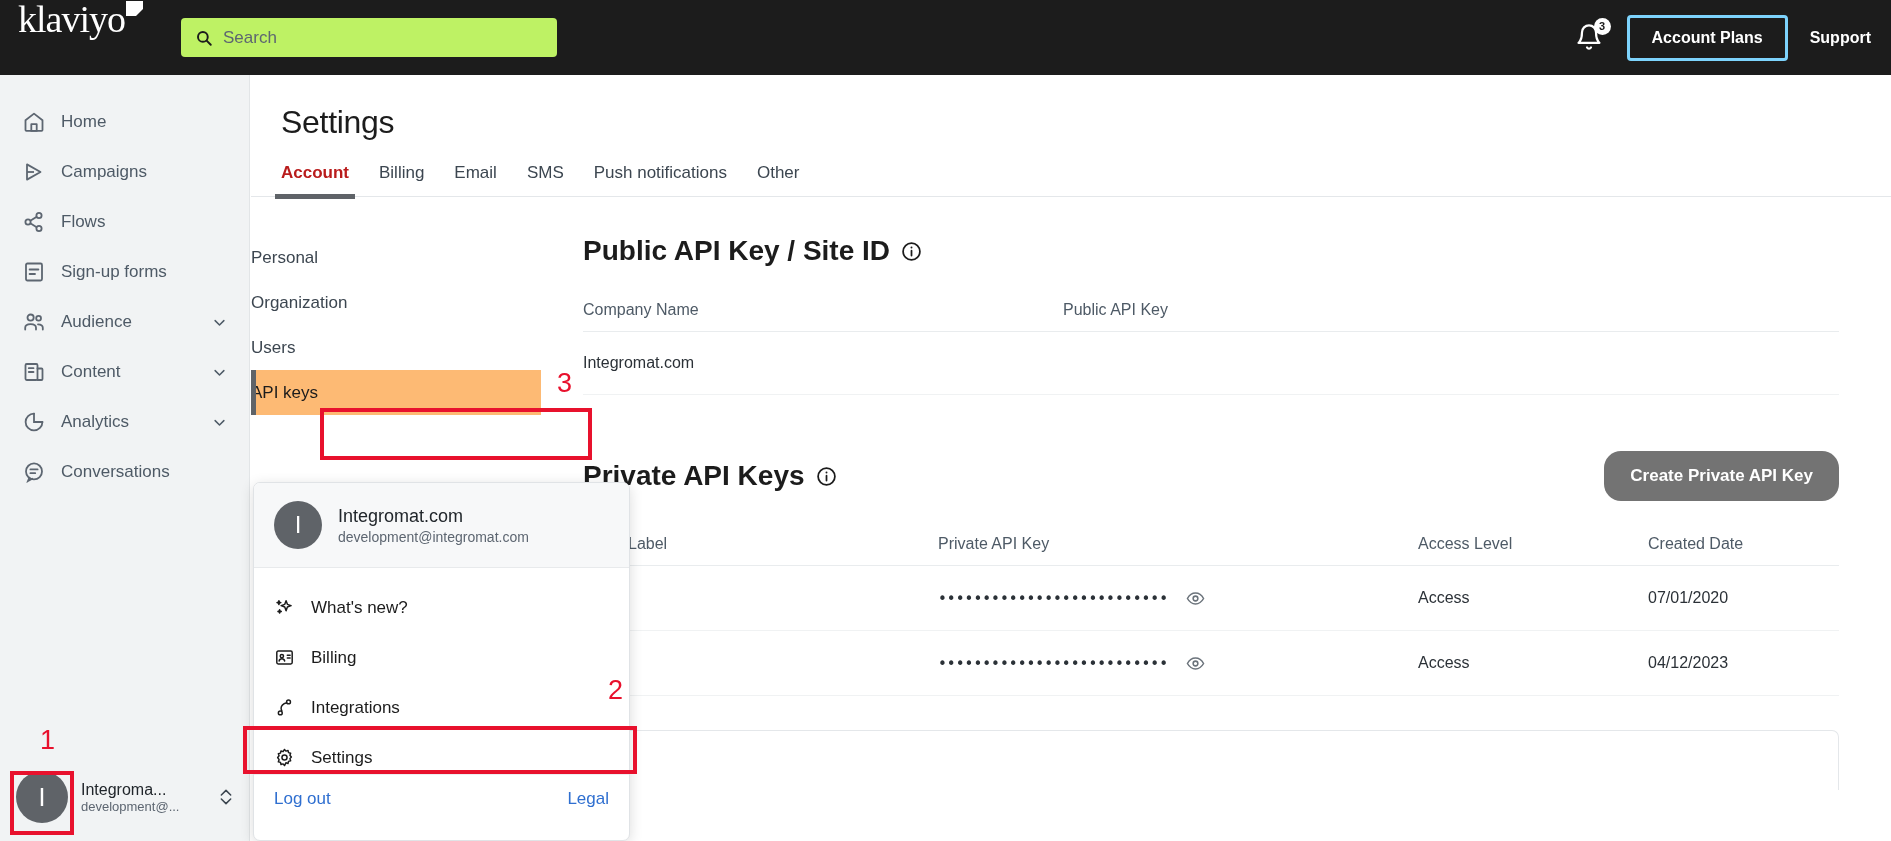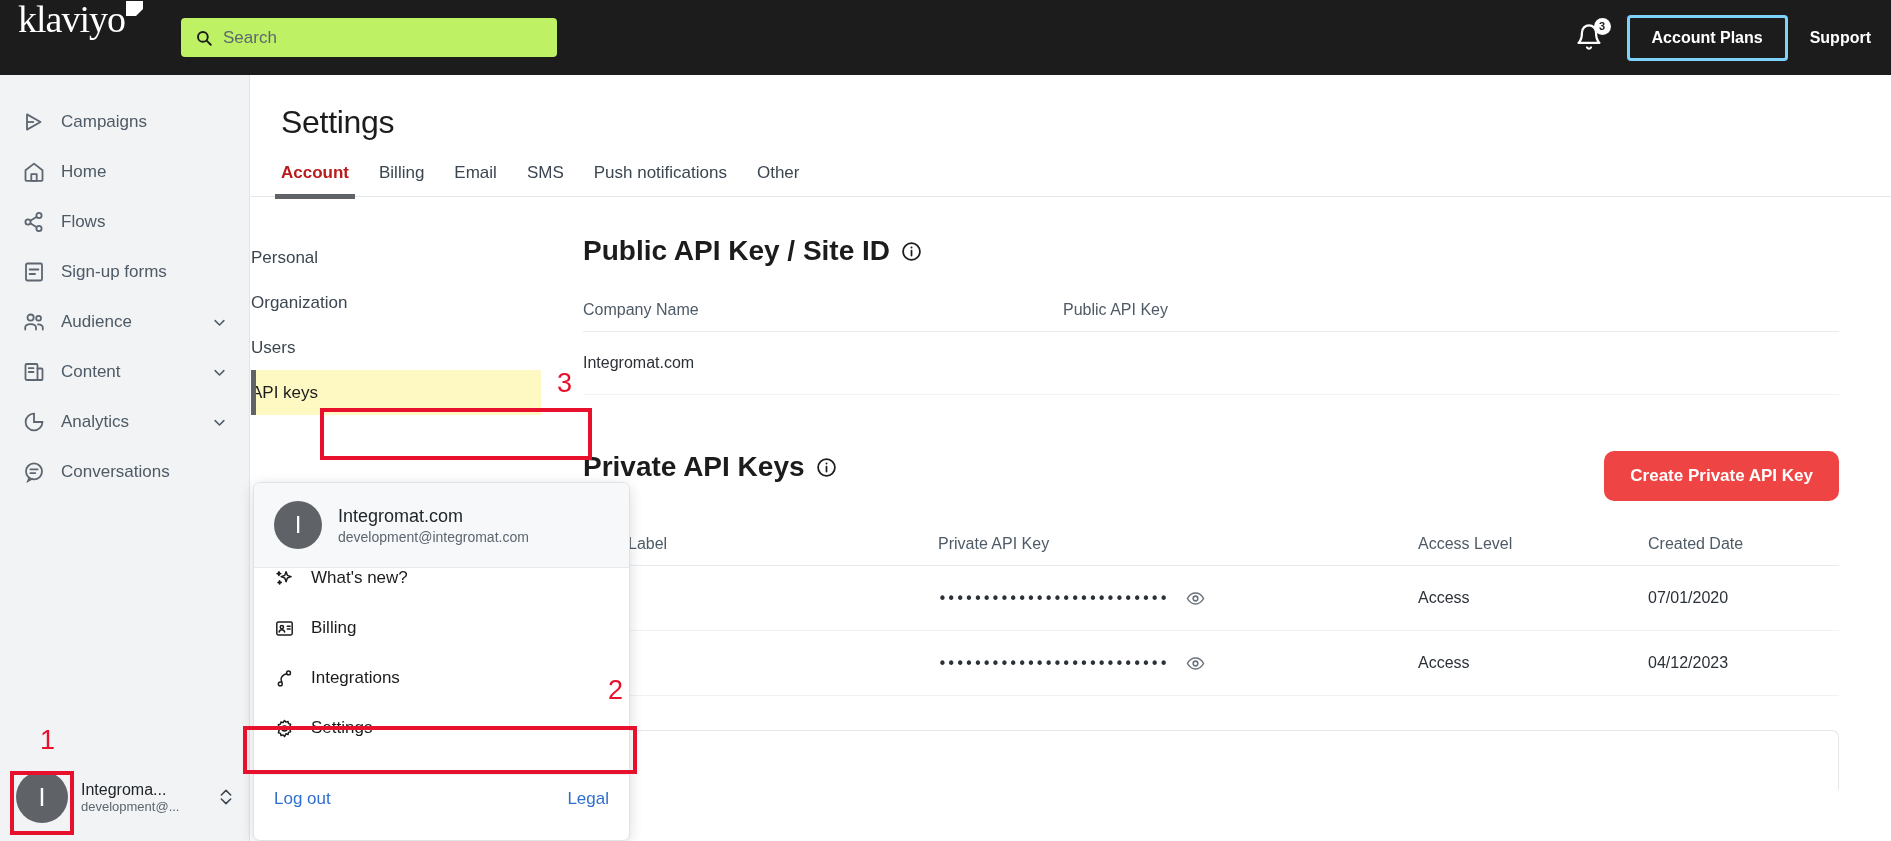--- a/index.html
+++ b/index.html
@@ -145,21 +145,21 @@
   }
 
   .body-row { display: flex; }
   .subnav { width: 290px; padding-top: 38px; flex: none; }
   .subnav-item {
     height: 45px; display: flex; align-items: center;
     font-size: 17px; color: #3c4650;
     cursor: pointer; position: relative;
   }
   .subnav-item.selected {
-    background: #fef9c3;
+    background: #fdba74;
     color: #1c1c1c;
   }
   .subnav-item.selected::before {
     content: ""; position: absolute;
     left: 0; top: 0; bottom: 0; width: 5px;
     background: #5f6368;
   }
 
   .content-col { flex: 1; padding: 38px 52px 0 42px; }
   .section-title {
@@ -186,25 +186,25 @@
   .col-access{ width: 230px; }
 
   .chev-btn { width: 16px; height: 16px; cursor: pointer; }
   .dots {
     letter-spacing: 0px; color: #2b3137;
     font-size: 15px; font-family: "DejaVu Sans", sans-serif;
   }
   .eye { width: 19px; height: 19px; margin-left: 13px; vertical-align: -4px; cursor: pointer; }
 
   .section-head-row {
-    display: flex; align-items: flex-start; justify-content: space-between;
+    display: flex; align-items: center; justify-content: space-between;
   }
   .btn-dark {
-    background: #ef4444; color: #fff;
-    border: none; border-radius: 10px;
+    background: #737373; color: #fff;
+    border: none; border-radius: 17px;
     font-size: 17px; font-weight: bold;
     padding: 15px 26px; cursor: pointer;
     font-family: "Liberation Sans", sans-serif;
   }
   .bottom-card {
     margin-top: 34px;
     border: 1px solid #e4e7ea;
     border-bottom: none;
     border-radius: 7px 7px 0 0;
     height: 60px;
@@ -232,21 +232,21 @@
     width: 48px; height: 48px; border-radius: 50%;
     background: #5f6368; color: #fff;
     display: flex; align-items: center; justify-content: center;
     font-size: 24px; flex: none;
   }
   .popup-head .ptext { margin-left: 16px; }
   .popup-name { font-size: 18px; color: #21262b; }
   .popup-mail { font-size: 14px; color: #5d6671; margin-top: 2px; }
 
   .popup-item {
-    display: flex; align-items: flex-start;
+    display: flex; align-items: flex-end;
     height: 50px; padding: 0 20px;
     cursor: pointer; color: #1c1c1c; font-size: 17px;
   }
   .popup-item .picon { width: 21px; height: 21px; margin-right: 16px; flex: none; }
   .popup-foot {
     display: flex; align-items: center; justify-content: space-between;
     padding: 14px 20px 0 20px;
     border-top: 1px solid #eceef0;
     margin-top: 6px;
   }
@@ -292,32 +292,32 @@
       <button class="btn-outline">Account Plans</button>
       <a class="support-link">Support</a>
     </div>
   </div>
 
   <div class="sidebar">
     <div class="nav">
 
       <div class="nav-item">
         <svg class="nicon" viewBox="0 0 24 24" fill="none" stroke="#5d6671" stroke-width="1.8" stroke-linejoin="round">
+          <path d="M3.5 10.2 12 3.6l8.5 6.6V20a.9.9 0 0 1-.9.9H4.4a.9.9 0 0 1-.9-.9z"></path>
+          <rect x="9.3" y="14.2" width="5.4" height="6.7"></rect>
+        </svg>
+        <span class="nlabel">Home</span>
+      </div>
+
+      <div class="nav-item">
+        <svg class="nicon" viewBox="0 0 24 24" fill="none" stroke="#5d6671" stroke-width="1.8" stroke-linejoin="round">
           <path d="M5 4.4v15.2L18.5 12z"></path>
           <line x1="5" y1="12" x2="12" y2="12"></line>
         </svg>
         <span class="nlabel">Campaigns</span>
-      </div>
-
-      <div class="nav-item">
-        <svg class="nicon" viewBox="0 0 24 24" fill="none" stroke="#5d6671" stroke-width="1.8" stroke-linejoin="round">
-          <path d="M3.5 10.2 12 3.6l8.5 6.6V20a.9.9 0 0 1-.9.9H4.4a.9.9 0 0 1-.9-.9z"></path>
-          <rect x="9.3" y="14.2" width="5.4" height="6.7"></rect>
-        </svg>
-        <span class="nlabel">Home</span>
       </div>
 
       <div class="nav-item">
         <svg class="nicon" viewBox="0 0 24 24" fill="none" stroke="#5d6671" stroke-width="1.8">
           <circle cx="17" cy="5.5" r="2.6"></circle>
           <circle cx="17" cy="18.5" r="2.6"></circle>
           <circle cx="6" cy="12" r="2.6"></circle>
           <line x1="8.3" y1="10.8" x2="14.7" y2="6.7"></line>
           <line x1="8.3" y1="13.2" x2="14.7" y2="17.3"></line>
         </svg>

